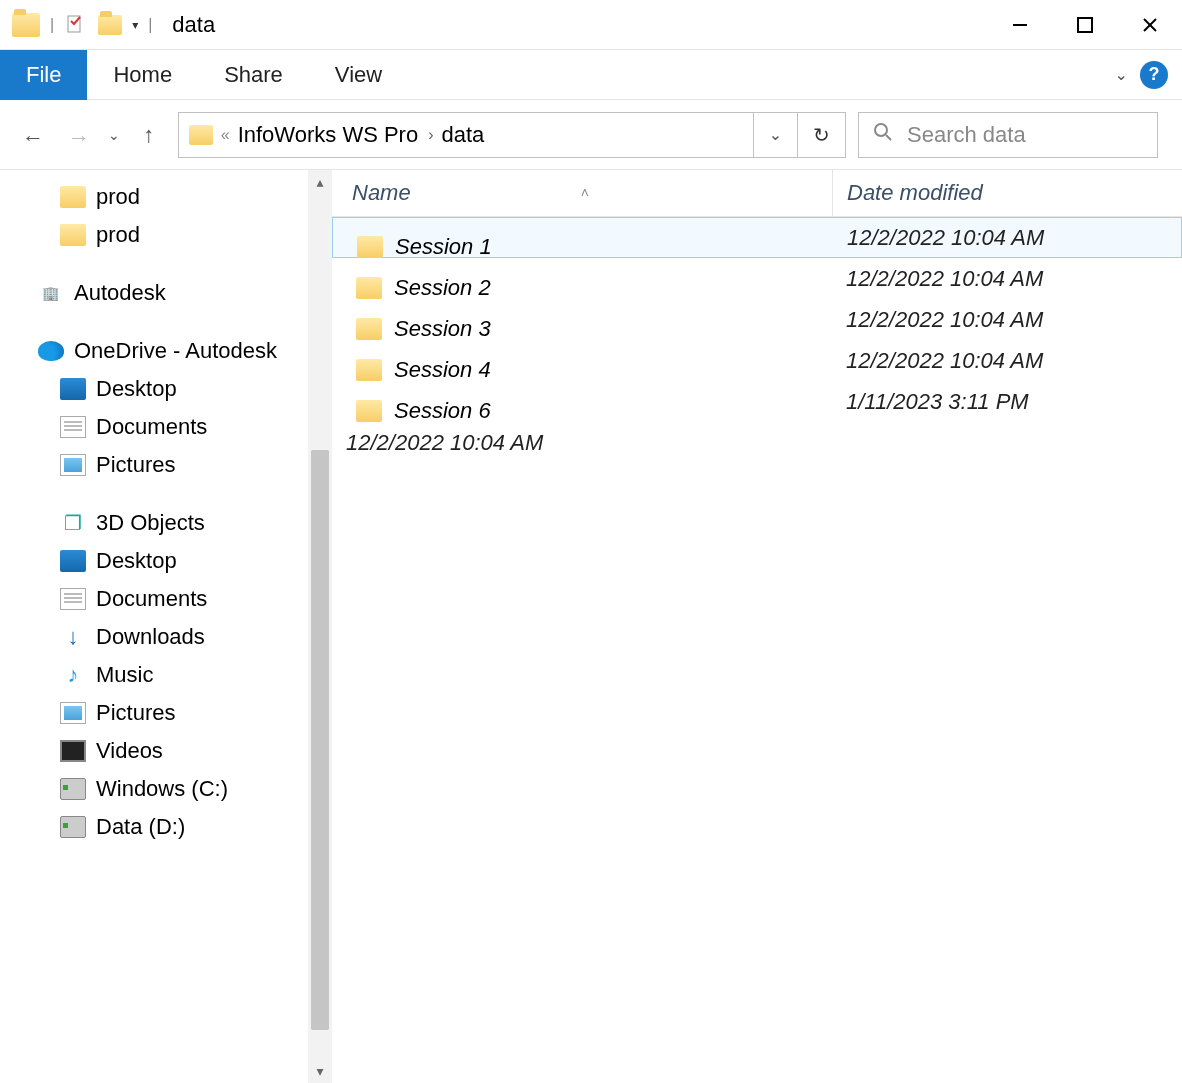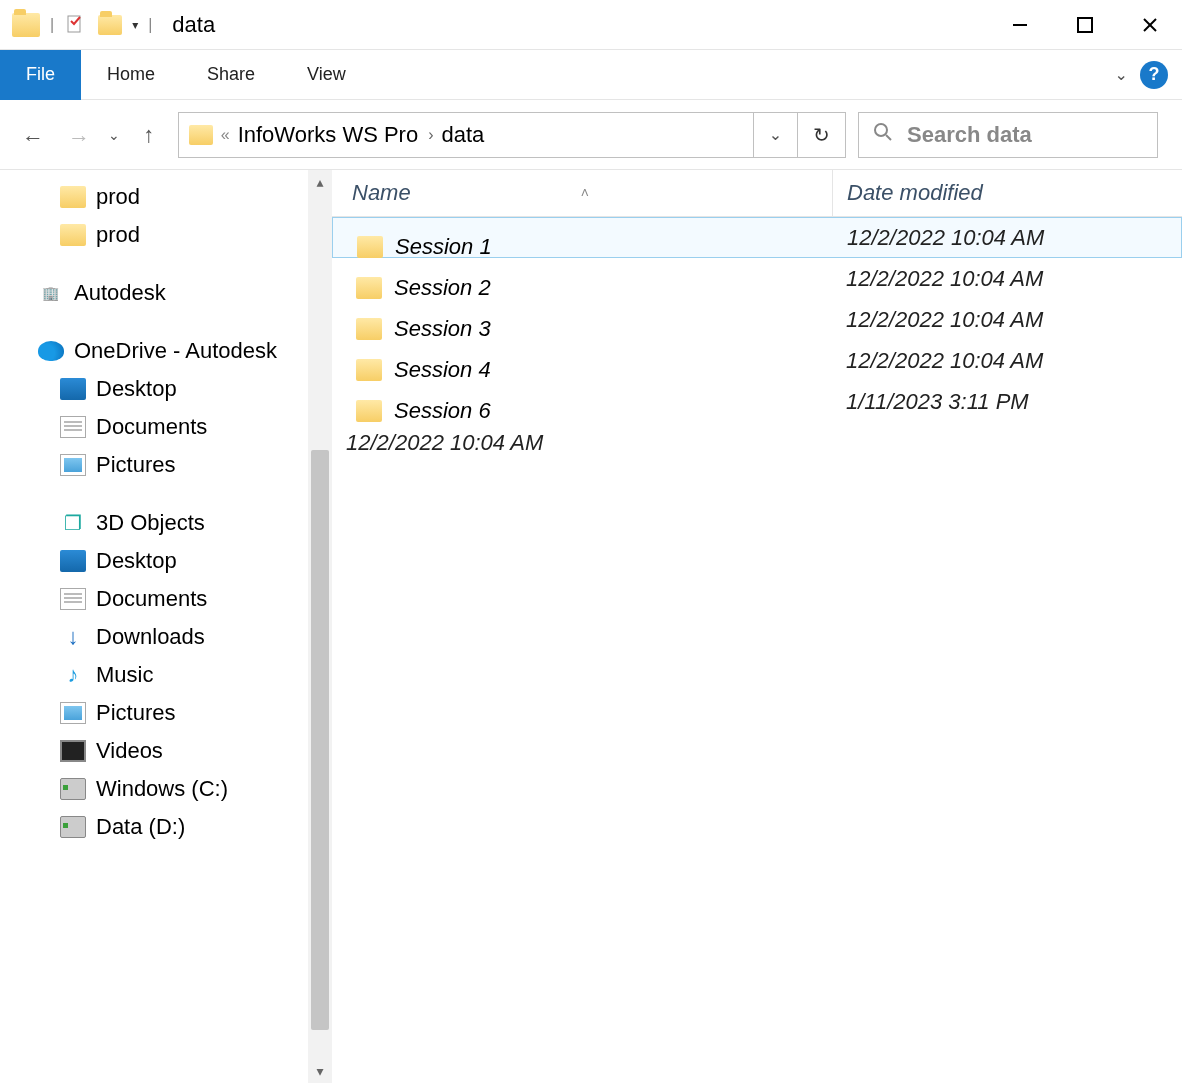--- a/index.html
+++ b/index.html
@@ -12,41 +12,41 @@
 .folder-icon::before { content: ""; position: absolute; top: -4px; left: 2px; width: 12px; height: 6px; background: #f7ce66; border-radius: 2px 2px 0 0; }
 .qat-sep { color: #888; }
 .qat-icon { width: 24px; height: 24px; display: inline-flex; align-items: center; justify-content: center; }
 .qat-dropdown { font-size: 12px; color: #333; }
 .title-text { font-size: 22px; margin-left: 10px; }
 .title-controls { margin-left: auto; display: flex; }
 .win-btn { width: 65px; height: 50px; display: flex; align-items: center; justify-content: center; font-size: 18px; }
 
 
 .ribbon { display: flex; align-items: center; height: 50px; border-bottom: 1px solid #e5e5e5; }
-.ribbon-tab { padding: 0 26px; height: 50px; display: flex; align-items: center; font-size: 18px; color: #222; }
+.ribbon-tab { padding: 0 26px; height: 50px; display: flex; align-items: center; font-size: 22px; color: #222; }
 .ribbon-tab.file { background: #1979ca; color: #fff; }
 .ribbon-right { margin-left: auto; display: flex; align-items: center; gap: 12px; padding-right: 14px; }
 .ribbon-chevron { color: #555; font-size: 16px; }
 .help-icon { width: 28px; height: 28px; border-radius: 50%; background: #1979ca; color: #fff; display: flex; align-items: center; justify-content: center; font-weight: bold; font-size: 18px; }
 
 
 .nav-row { display: flex; align-items: center; height: 70px; gap: 12px; padding: 0 24px 0 16px; border-bottom: 1px solid #e5e5e5; }
 .nav-btn { width: 34px; height: 34px; display: flex; align-items: center; justify-content: center; font-size: 22px; color: #555; }
 .nav-btn.disabled { color: #bbb; }
 .nav-chev { color: #555; font-size: 14px; }
 .address-bar { flex: 1; height: 46px; border: 1px solid #c0c0c0; display: flex; align-items: center; }
 .address-main { flex: 1; display: flex; align-items: center; gap: 8px; padding: 0 10px; overflow: hidden; }
 .addr-folder { width: 24px; height: 20px; background: linear-gradient(#ffe9a6,#f7ce66); border-radius: 2px; }
 .addr-sep { color: #888; }
 .addr-seg { font-size: 22px; display: inline-flex; align-items: center; gap: 10px; color: #000; white-space: nowrap; }
 .addr-arrow-right { color: #666; font-size: 16px; }
 .addr-drop { width: 44px; height: 100%; border-left: 1px solid #c0c0c0; display: flex; align-items: center; justify-content: center; color: #555; }
 .addr-refresh { width: 48px; height: 100%; border-left: 1px solid #c0c0c0; display: flex; align-items: center; justify-content: center; color: #333; font-size: 20px; }
 .search-box { width: 300px; height: 46px; border: 1px solid #c0c0c0; display: flex; align-items: center; gap: 14px; padding: 0 14px; color: #777; }
-.search-box input { border: none; outline: none; font-size: 22px; color: #333; width: 100%; background: transparent; font-weight: bold; }
+.search-box input { border: none; outline: none; font-size: 22px; color: #333; width: 100%; background: transparent; }
 .search-box input::placeholder { color: #888; }
 .search-icon { color: #888; font-size: 20px; }
 
 
 .body { display: flex; height: calc(1083px - 50px - 50px - 70px); }
 .sidebar { width: 332px; position: relative; overflow: hidden; }
 .sidebar-inner { padding: 8px 0; }
 .side-scroll { position: absolute; right: 0; top: 0; width: 24px; height: 100%; background: #f2f2f2; }
 .side-scroll .arrow { position: absolute; left: 0; width: 100%; text-align: center; color: #666; font-size: 14px; }
 .side-scroll .arrow.up { top: 4px; }

